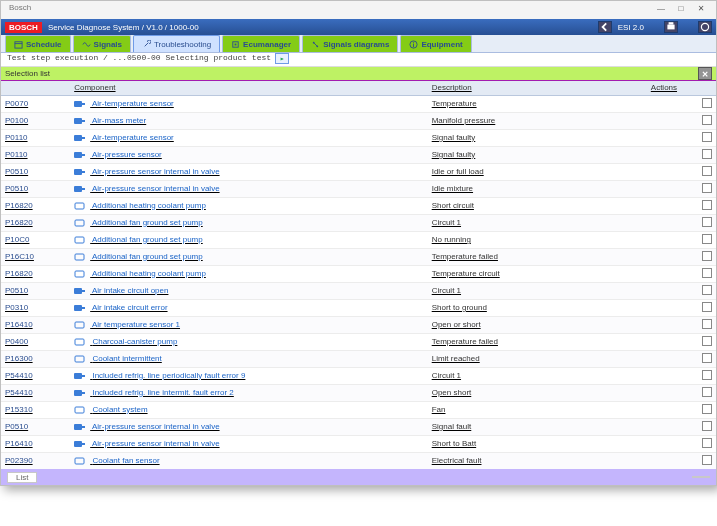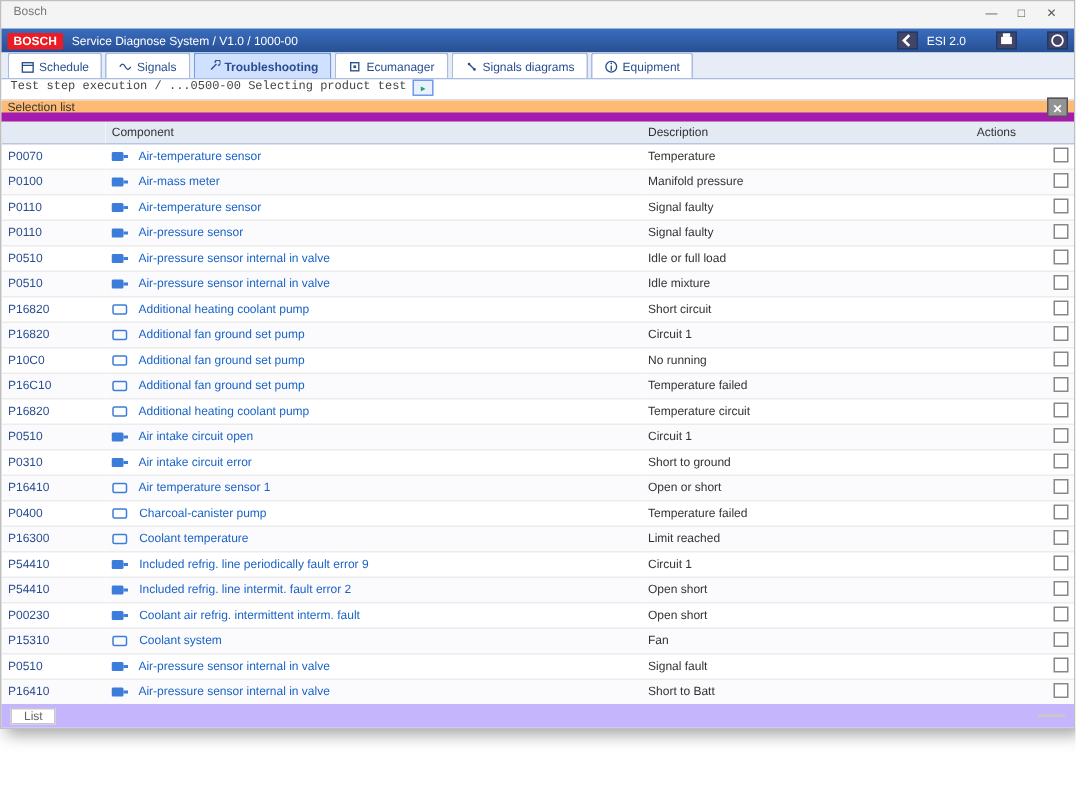--- a/index.html
+++ b/index.html
@@ -12,35 +12,35 @@
   .titlebar .win-btn { width:14px; height:10px; display:flex; align-items:center; justify-content:center; font-size:8px; color:#555; }
   .titlebar .left { margin-right:auto; font-size:8px; color:#777; }
 
   .toolbar { height:16px; background: linear-gradient(#3a6dbf, #274f93); display:flex; align-items:center; color:#fff; font-size:8px; padding:0 4px; gap:6px; }
   .brand { background:#ec1c24; color:#fff; font-weight:bold; padding:1px 4px; font-size:8px; }
   .tool-segment { flex:1; white-space:nowrap; overflow:hidden; }
   .tool-btn { width:14px; height:12px; background:#446; border:1px solid #1d3b6e; display:inline-flex; align-items:center; justify-content:center; }
   .tool-right { display:flex; gap:20px; align-items:center; }
 
   .tabs { height:18px; background:#e6edf7; border-bottom:1px solid #aabce0; display:flex; align-items:stretch; padding-left:4px; }
-  .tab { display:flex; align-items:center; gap:3px; padding:0 8px; font-size:8px; border:1px solid #aabce0; border-bottom:none; margin-right:2px; background:#ffffff; color:#2a4d8f; border-radius:2px 2px 0 0; }
-  .tab.active { background:#cfe1ff; border-color:#6f9be7; font-weight:bold; }
+  .tab { display:flex; align-items:center; gap:3px; padding:0 8px; font-size:8px; border:1px solid #aabce0; border-bottom:none; margin-right:2px; background:#84cc16; color:#2a4d8f; border-radius:2px 2px 0 0;font-weight:bold; }
+  .tab.active { background:#cfe1ff; border-color:#6f9be7; font-weight:normal; }
   .tab .tab-icon { width:9px;height:9px;display:inline-block; }
 
   .subbar { height:14px; background:#fff; font-size:8px; color:#444; display:flex; gap:4px; padding:0 6px; border-bottom:1px solid #ddd;font-family:Liberation Mono, monospace; }
   .subbar-btn { width:14px; height:11px; border:1px solid #6f9be7; background:#e9f1ff; display:inline-flex; align-items:center; justify-content:center; color:#2a5; }
 
-  .panel-head { height:14px; background:#fdba74; border-bottom:6px solid #a21caf; display:flex; align-items:center; padding:0 4px; font-size:8px; color:#333; }
+  .panel-head { height:14px; background:#bef264; border-bottom:1px solid #a21caf; display:flex; align-items:center; padding:0 4px; font-size:8px; color:#333; }
   .panel-head .close { margin-left:auto; width:14px;height:13px; background:#939393; color:#fff; text-align:center; line-height:13px; font-weight:bold; border:1px solid #555; }
 
   .search { height:14px; padding:1px 4px; border-bottom:1px solid #ddd; }
   .search input { width:100%; height:12px; border:1px solid #cfd7e6; font-size:8px; padding:0 3px; background:#fff; color:#333; }
 
   .grid { flex:1; overflow:auto; }
-  .grid table { border-collapse:collapse; width:100%; table-layout:fixed; }
+  .grid table { border-collapse:collapse; width:100%; table-layout:fixed;text-decoration:underline; }
   .grid th { background:#e3eaf4; border-bottom:1px solid #b9c7dd; font-size:8px; color:#333; text-align:left; padding:2px 4px; font-weight:normal; height:14px; position:sticky; top:0; }
   .grid td { border-bottom:1px solid #ececec; font-size:8px; padding:2px 4px; height:16px; white-space:nowrap; overflow:hidden; text-overflow:ellipsis; }
   .grid tr:nth-child(even) td { background:#fbfbfd; }
   .col-code { width:60px; color:#2a4d8f; }
   .col-comp { width:310px; }
   .col-desc { width:190px; color:#333; }
   .col-act  { width:60px; text-align:right; }
   .link { color:#1a63c7; }
   .comp-icon { display:inline-flex; width:12px;height:10px; margin-right:4px; vertical-align:middle; align-items:center; justify-content:center;}
   .comp-icon svg { width:12px;height:10px; }
@@ -387,21 +387,21 @@
     </td>
             </tr>
             <tr>
     <td class="col-code">P16300</td>
     <td class="col-comp">
        <span class="comp-icon">
                   <svg viewBox="0 0 12 10">
                     <rect x="1" y="2" width="9" height="6" rx="1" fill="none" stroke="#3b7dd8"></rect>
                   </svg>
                 </span>
-       <span class="link">Coolant temperature</span>
+       <span class="link">Coolant intermittent</span>
     </td>
     <td class="col-desc">Limit reached</td>
     <td class="col-act">
        <span class="check"></span>
     </td>
             </tr>
             <tr>
     <td class="col-code">P54410</td>
     <td class="col-comp">
        <span class="comp-icon">
@@ -420,36 +420,20 @@
             <tr>
     <td class="col-code">P54410</td>
     <td class="col-comp">
        <span class="comp-icon">
                   <svg viewBox="0 0 12 10">
                     <rect x="0" y="2" width="8" height="6" rx="1" fill="#3b7dd8"></rect>
                     <rect x="8" y="4" width="3" height="2" fill="#3b7dd8"></rect>
                   </svg>
                 </span>
        <span class="link">Included refrig. line intermit. fault error 2</span>
-    </td>
-    <td class="col-desc">Open short</td>
-    <td class="col-act">
-       <span class="check"></span>
-    </td>
-            </tr>
-            <tr>
-    <td class="col-code">P00230</td>
-    <td class="col-comp">
-       <span class="comp-icon">
-                  <svg viewBox="0 0 12 10">
-                    <rect x="0" y="2" width="8" height="6" rx="1" fill="#3b7dd8"></rect>
-                    <rect x="8" y="4" width="3" height="2" fill="#3b7dd8"></rect>
-                  </svg>
-                </span>
-       <span class="link">Coolant air refrig. intermittent interm. fault</span>
     </td>
     <td class="col-desc">Open short</td>
     <td class="col-act">
        <span class="check"></span>
     </td>
             </tr>
             <tr>
     <td class="col-code">P15310</td>
     <td class="col-comp">
        <span class="comp-icon">

